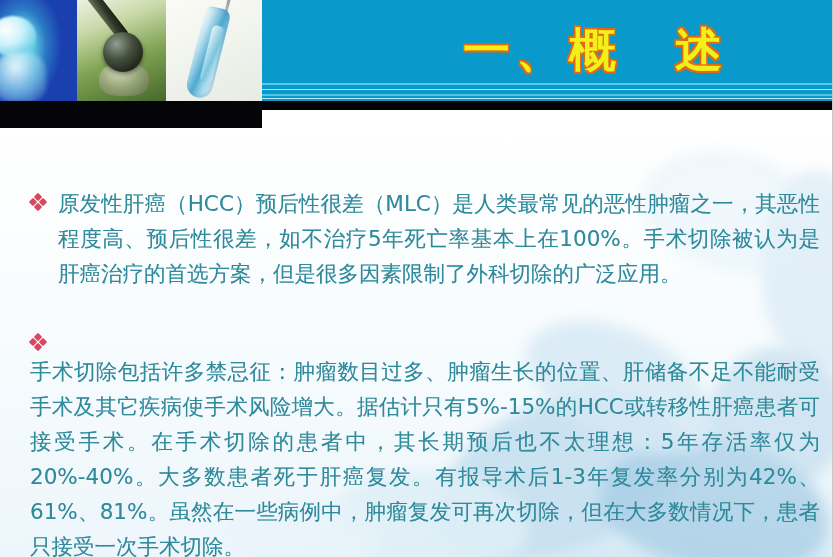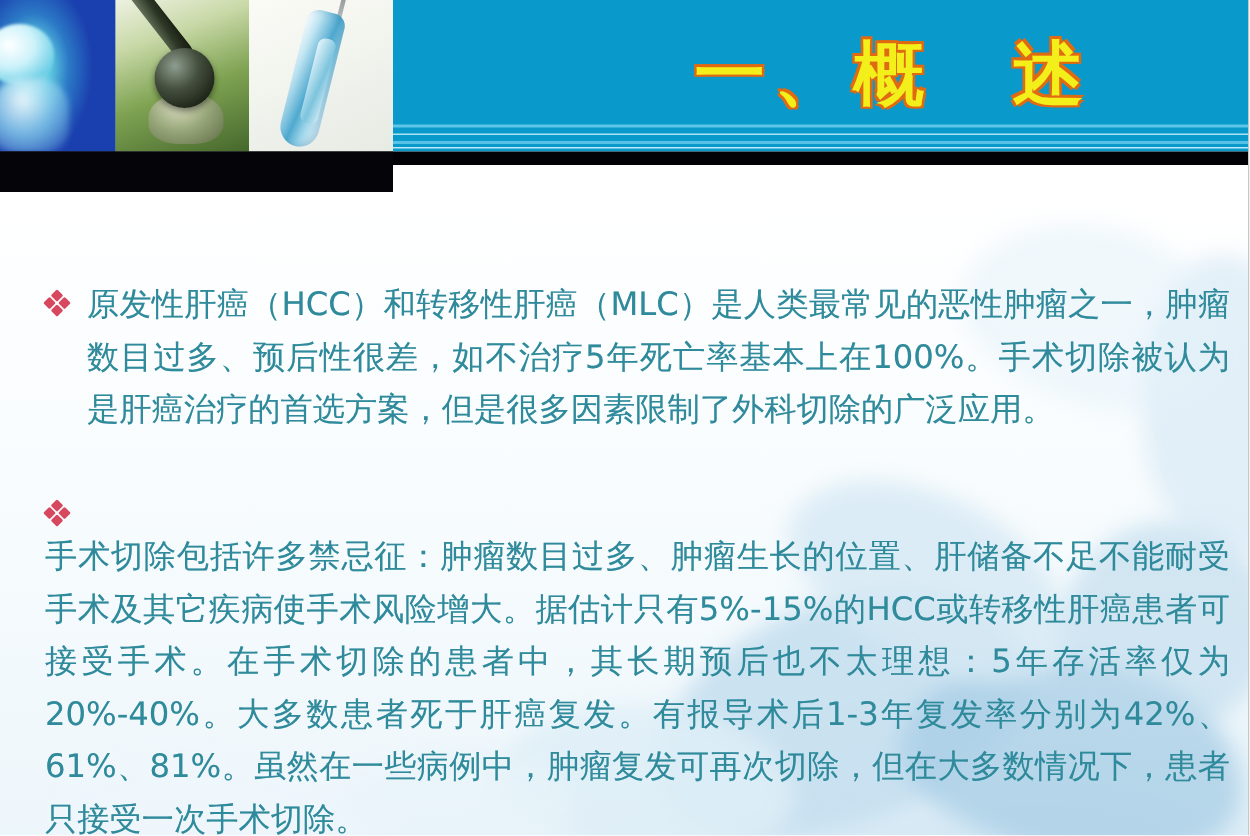--- a/index.html
+++ b/index.html
@@ -326,21 +326,21 @@
 
   <div class="content">
 
     <div class="bullet-block b1">
       <div class="bullet-mark">
         <i></i>
           <i></i>
           <i></i>
           <i></i>
       </div>
-      <div class="para">原发性肝癌（HCC）和转移性肝癌（MLC）是人类最常见的恶性肿瘤之一，肿瘤数目过多、预后性很差，如不治疗5年死亡率基本上在100%。手术切除被认为是肝癌治疗的首选方案，但是很多因素限制了外科切除的广泛应用。</div>
+      <div class="para">原发性肝癌（HCC）预后性很差（MLC）是人类最常见的恶性肿瘤之一，其恶性程度高、预后性很差，如不治疗5年死亡率基本上在100%。手术切除被认为是肝癌治疗的首选方案，但是很多因素限制了外科切除的广泛应用。</div>
     </div>
 
     <div class="bullet-block b2">
       <div class="bullet-mark">
         <i></i>
           <i></i>
           <i></i>
           <i></i>
       </div>
       <div class="para">手术切除包括许多禁忌征：肿瘤数目过多、肿瘤生长的位置、肝储备不足不能耐受手术及其它疾病使手术风险增大。据估计只有5%-15%的HCC或转移性肝癌患者可接受手术。在手术切除的患者中，其长期预后也不太理想：5年存活率仅为20%-40%。大多数患者死于肝癌复发。有报导术后1-3年复发率分别为42%、61%、81%。虽然在一些病例中，肿瘤复发可再次切除，但在大多数情况下，患者只接受一次手术切除。</div>

